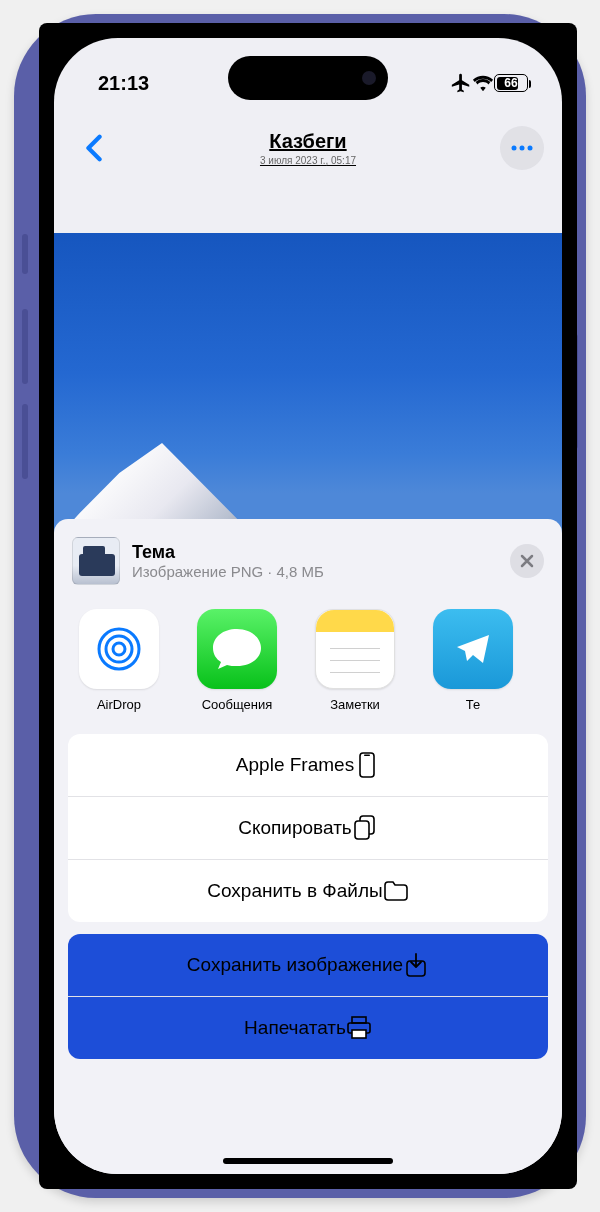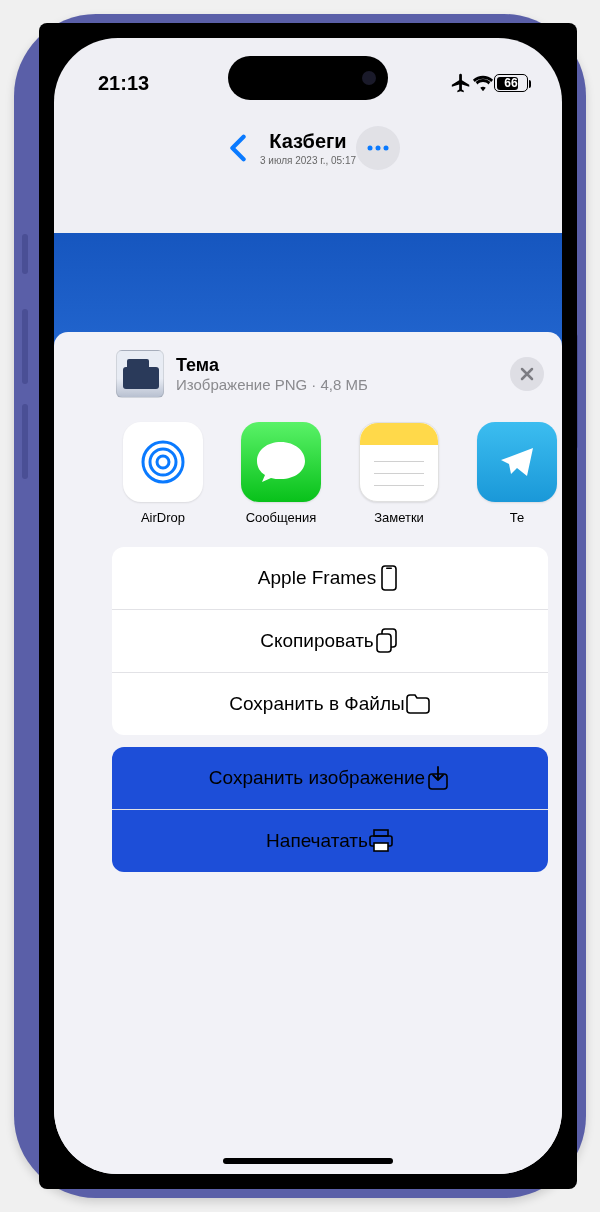--- a/index.html
+++ b/index.html
@@ -58,22 +58,23 @@
     display: flex; justify-content: space-between; align-items: center;
     padding: 20px 34px 0 44px;
     font-size: 20px; font-weight: 700; color: #000;
     z-index: 40;
   }
   .status-right { display: flex; align-items: center; gap: 0; }
   .status-right svg { display: block; }
 
   .navbar {
     position: absolute; top: 70px; left: 0; right: 0; height: 80px;
-    display: flex; align-items: center; justify-content: center;
+    display: flex; align-items: center; justify-content: space-between;
     padding: 0 18px;
+    text-decoration: underline;
   }
   .back-btn { width: 44px; height: 44px; display: flex; align-items: center; justify-content: center; }
   .more-btn { width: 44px; height: 44px; display: flex; align-items: center; justify-content: center; border-radius: 50%; background: rgba(120,120,128,0.12); }
   .nav-center { text-align: center; }
   .nav-title { font-size: 20px; font-weight: 700; color: #000; }
   .nav-subtitle { font-size: 10px; color: #666; margin-top: 2px; }
 
   .photo-area {
     position: absolute; top: 195px; left: 0; right: 0; height: 400px;
     background: linear-gradient(#1656bf 0%, #2468d1 35%, #3a7cd8 55%, #4e88d8 65%);
@@ -89,24 +90,23 @@
     background: linear-gradient(135deg, #d8dce8 10%, #a8b8d0 40%, #607090 100%);
     clip-path: polygon(0% 100%, 0% 70%, 20% 35%, 35% 55%, 50% 25%, 65% 45%, 78% 20%, 90% 40%, 100% 60%, 100% 100%);
   }
   .watermark {
     position: absolute; bottom: 30px; left: 50%; transform: translateX(-50%);
     font-size: 56px; font-weight: 300; color: rgba(255,255,255,0.2); letter-spacing: 2px;
   }
 
   .share-sheet {
     position: absolute; left: 0; right: 0; bottom: 0;
-    height: 842px;
+    height: 655px;
     background: #f2f2f7;
     border-radius: 14px 14px 0 0;
-    padding-left: 44px;
   }
   .sheet-header {
     display: flex; align-items: center;
     padding: 18px 18px 14px 18px; gap: 12px;
   }
   .thumb {
     width: 48px; height: 48px; border-radius: 6px;
     background: linear-gradient(#e8ecf4 60%, #b8c0d0 100%);
     position: relative; overflow: hidden; border: 0.5px solid rgba(0,0,0,0.1);
   }

